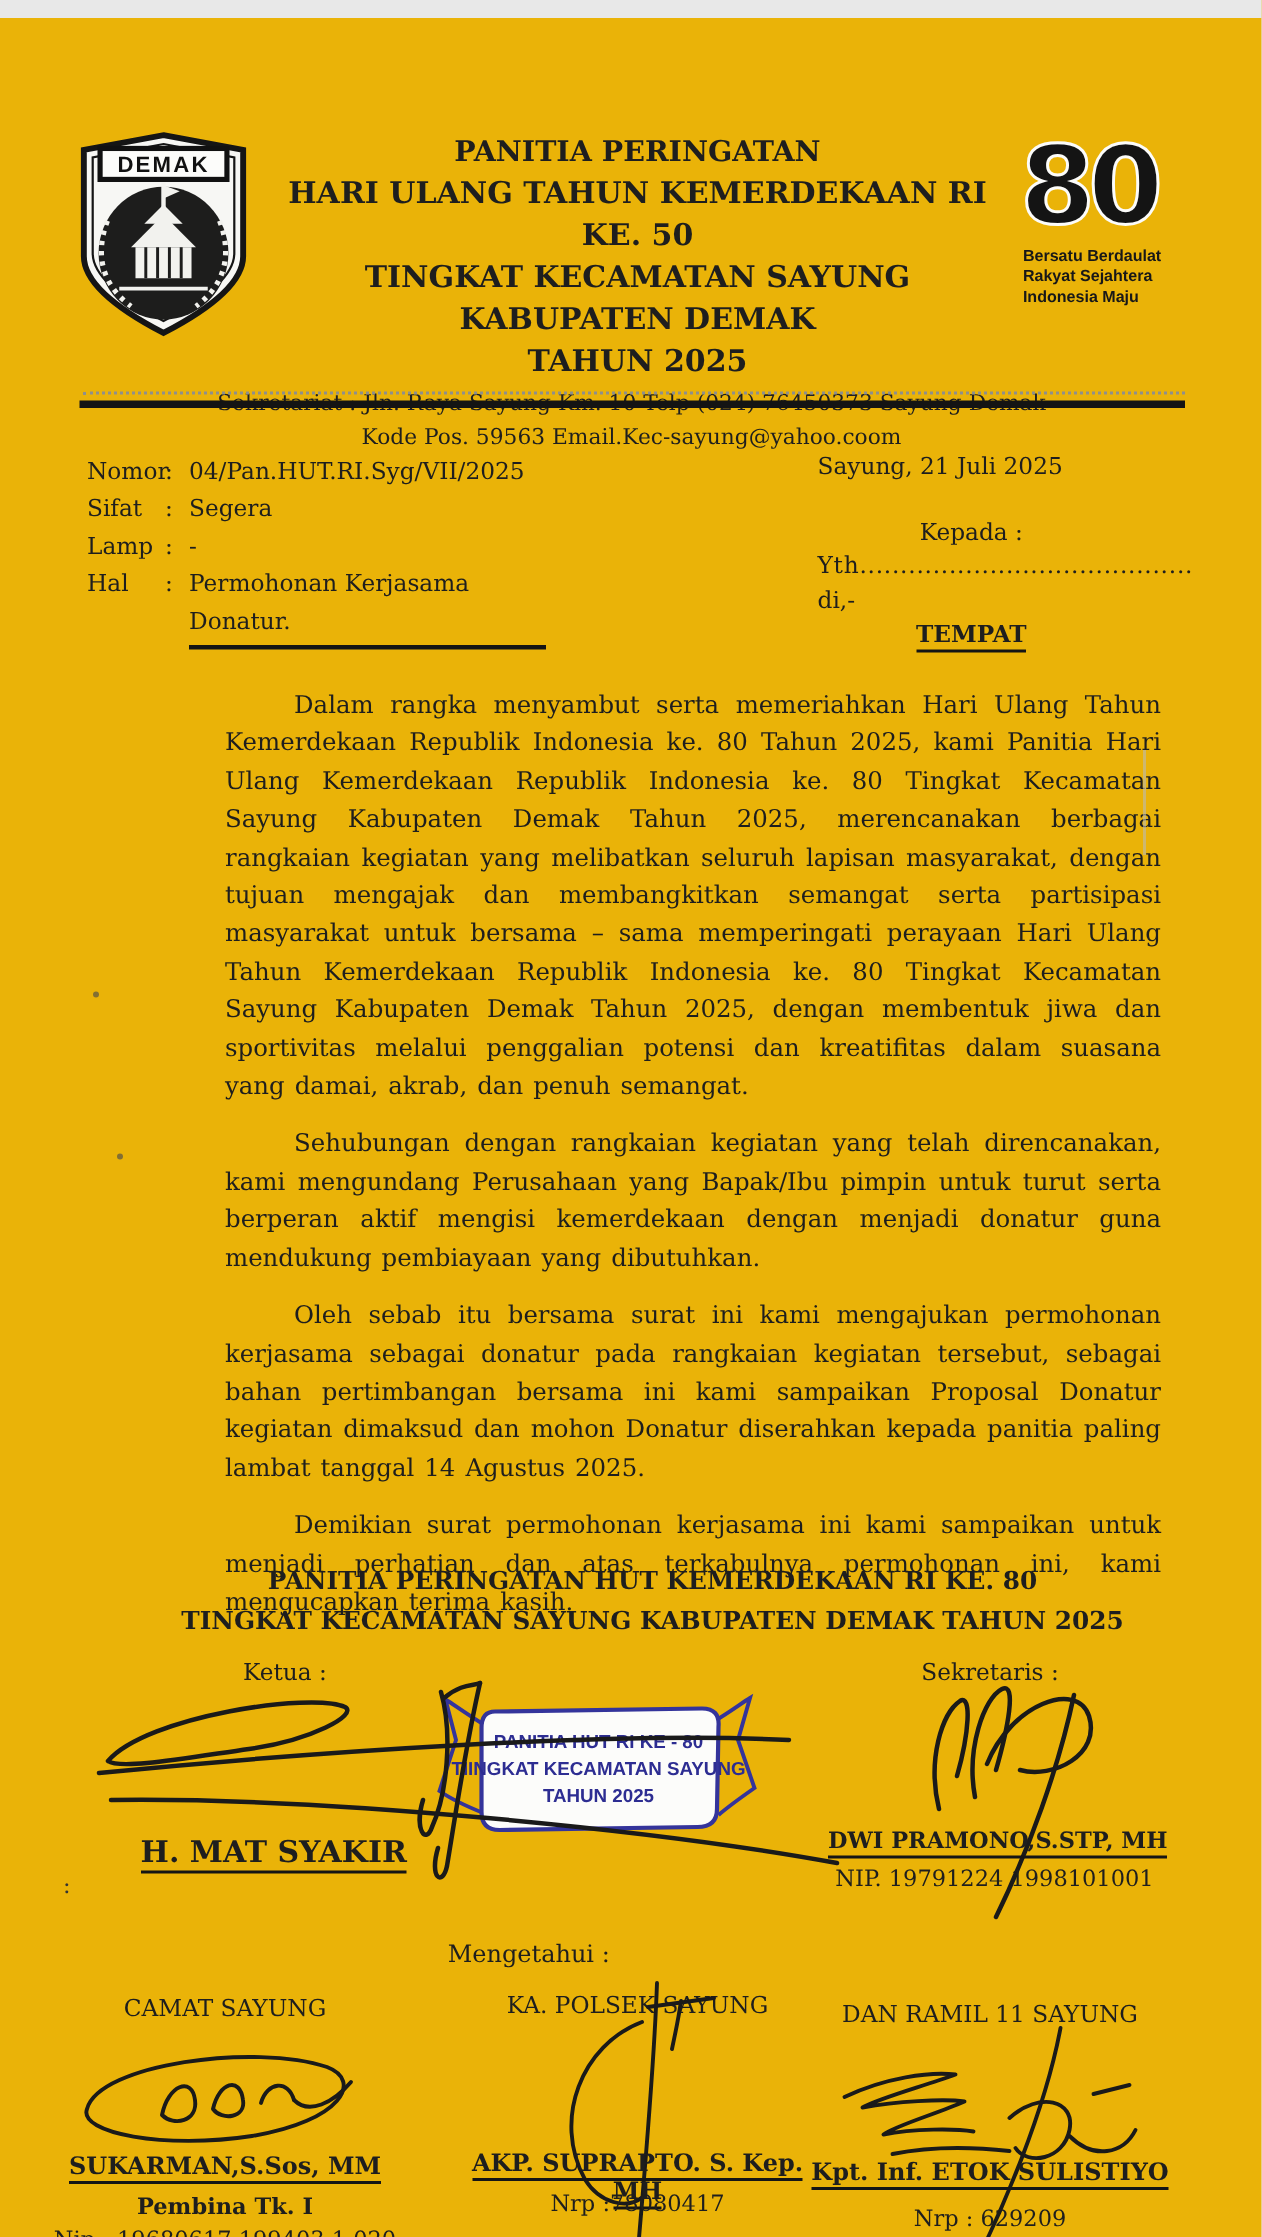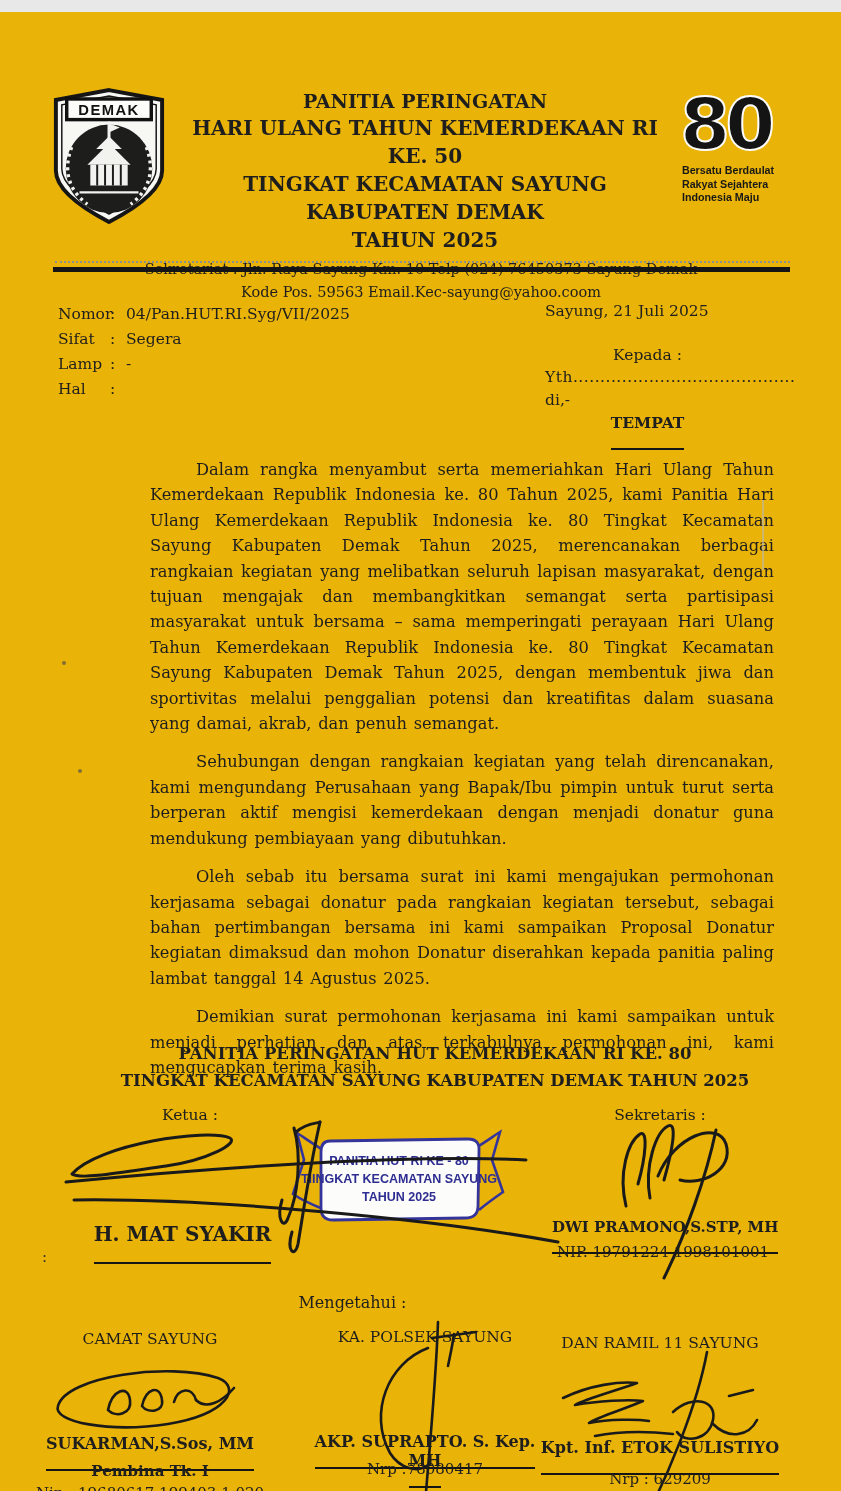--- a/index.html
+++ b/index.html
@@ -22,21 +22,21 @@
   
   .meta-left{position:absolute;left:58px;top:290px;width:400px;font-size:15.5px;}
   .meta-row{display:grid;grid-template-columns:52px 16px 1fr;line-height:25px;}
   .hal-underline{width:238px;border-bottom:3px solid #141414;margin-top:3px;}
   .meta-right{position:absolute;left:545px;top:290px;width:205px;font-size:15.5px;}
   .m-date{white-space:nowrap;}
   .m-kepada{margin-top:26px;text-align:center;}
   .m-yth{margin-top:1px;line-height:24px;letter-spacing:.5px;}
   .m-di{line-height:23px;}
   .m-tempat{text-align:center;margin-top:1px;}
-  .bold-u{font-weight:bold;border-bottom:2.5px solid #151515;padding-bottom:16px;}
+  .bold-u{font-weight:bold;border-bottom:2.5px solid #151515;padding-bottom:1px;}
   
   .body-block{position:absolute;left:150px;top:445px;width:624px;font-size:16.3px;line-height:25.4px;}
   .salutation{text-indent:46px;margin:0 0 12px 0;}
   .body-block p.para{margin:0 0 13px 0;text-align:justify;text-indent:46px;word-spacing:1.5px;}
   
   .committee{position:absolute;left:115px;top:1028px;width:640px;text-align:center;
     font-size:16.5px;font-weight:bold;line-height:27px;}
   
   .sign1{position:absolute;left:0;top:1088px;width:841px;height:193px;}
   .ketua-title{position:absolute;left:120px;top:6px;width:140px;text-align:center;font-size:15.5px;}
@@ -126,20 +126,25 @@
       <span>Segera</span>
     </div>
     <div class="meta-row">
       <span>Lamp</span>
       <span>:</span>
       <span>-</span>
     </div>
     <div class="meta-row">
       <span>Hal</span>
       <span>:</span>
+      <span>
+        <span>Permohonan Kerjasama</span><br>
+        <span>Donatur.</span>
+        <div class="hal-underline"></div>
+      </span>
     </div>
   </div>
 
   <div class="meta-right">
     <div class="m-date">Sayung, 21 Juli 2025</div>
     <div class="m-kepada">Kepada :</div>
     <div class="m-yth">Yth.........................................</div>
     <div class="m-di">di,-</div>
     <div class="m-tempat"><span class="bold-u">TEMPAT</span></div>
   </div>

